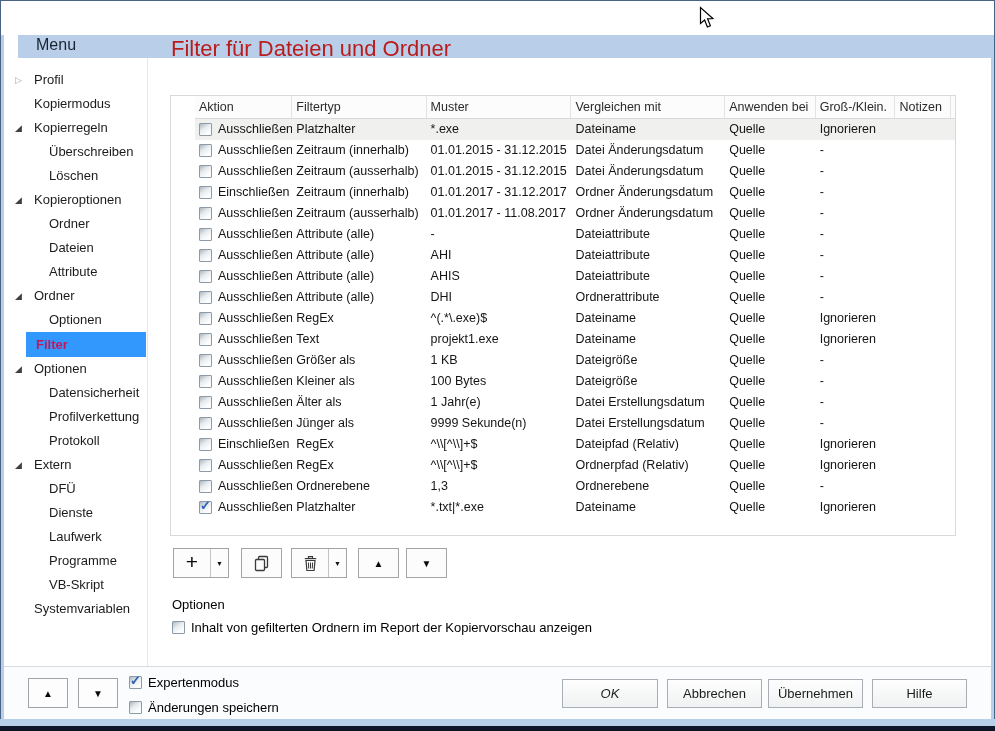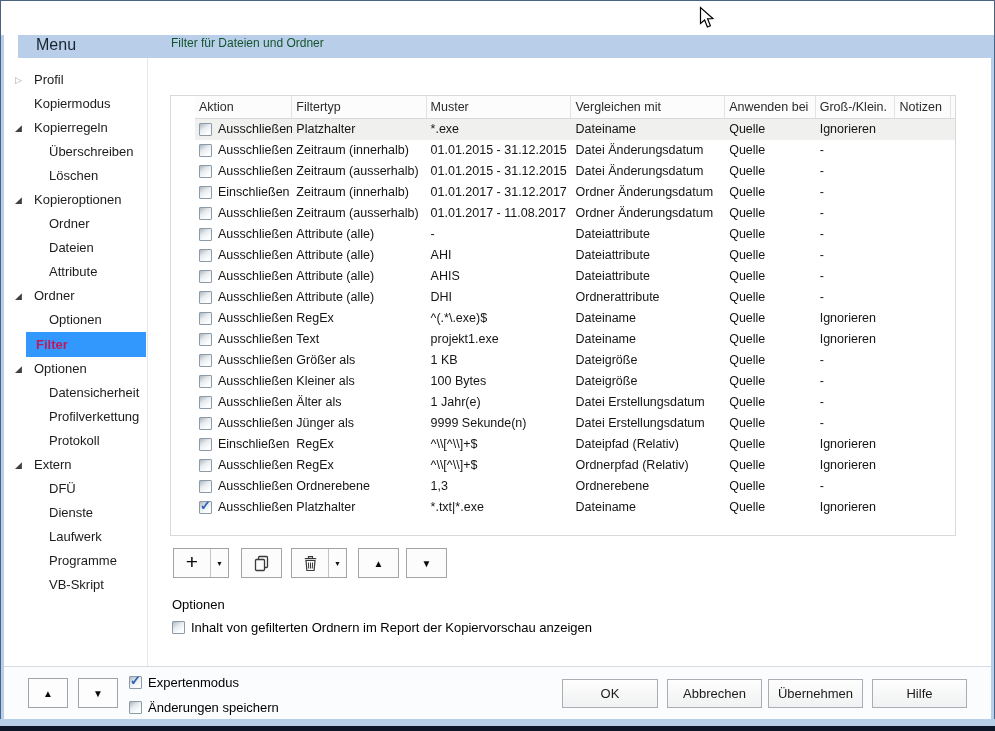--- a/index.html
+++ b/index.html
@@ -22,21 +22,21 @@
   .win-btn{position:absolute;top:12px;height:17px;border:1px solid #53677f;border-radius:3px;
     background:linear-gradient(#fcfdfe,#d3dde9 45%,#bccadb);box-sizing:border-box;
     display:flex;align-items:center;justify-content:center;}
   .btn-min{left:892px;width:26px;}
   .btn-max{left:921px;width:26px;}
   .btn-close{left:949px;width:29px;background:linear-gradient(#f0a492,#dd6248 45%,#c03920);}
   .min-glyph{width:9px;height:3px;background:#6f7780;border-radius:1px;margin-top:5px;}
   
   .header-band{position:absolute;top:35px;left:18px;right:1px;height:23px;background:#b9cfe9;}
   .menu-title{position:absolute;left:18px;top:1px;font-size:16px;color:#18242f;}
-  .page-title{position:absolute;left:153px;top:1px;font-size:12px;color:#14532d;}
+  .page-title{position:absolute;left:153px;top:1px;font-size:22px;color:#b91c1c;}
   
   .sidebar{position:absolute;left:3px;top:58px;width:145px;bottom:65px;background:#fff;
     border-right:1px solid #e4e7ea;box-sizing:border-box;padding-top:10px;}
   .nav-item{position:relative;height:24px;line-height:24px;font-size:13px;color:#1b1b1b;white-space:nowrap;}
   .nav-item .arrow{position:absolute;left:9px;top:0;width:13px;text-align:center;font-size:9px;line-height:24px;}
   .arrow.collapsed{color:#a6a6a6;}
   .arrow.expanded{color:#3f3f3f;}
   .nav-label{position:relative;z-index:1;display:inline-block;}
   .nav-item.lvl0 .nav-label{margin-left:31px;}
   .nav-item.lvl1 .nav-label{margin-left:46px;}
@@ -83,21 +83,21 @@
     border-top:1px solid #d4dbe2;box-sizing:content-box;z-index:5;}
   .fbtn{position:absolute;top:11px;width:40px;height:30px;box-sizing:border-box;border:1px solid #a3a3a3;
     background:#fdfdfd;display:flex;align-items:center;justify-content:center;}
   #f-up{left:27px;} #f-down{left:77px;}
   .fcheck{position:absolute;left:128px;display:flex;align-items:center;font-size:13px;color:#000;}
   .fcheck .cb{margin-right:6px;}
   #f-expert{top:8px;} #f-save{top:33px;justify-content:flex-end;}
   .dbtn{position:absolute;top:12px;height:29px;box-sizing:border-box;border:1px solid #a9aeb4;
     background:linear-gradient(#fefefe,#f0f1f2);font-size:13px;color:#1b1b1b;
     display:flex;align-items:center;justify-content:center;}
-  #btn-ok{left:561px;width:96px;} #btn-cancel{left:666px;width:95px;}
+  #btn-ok{left:561px;width:96px;font-style:italic;} #btn-cancel{left:666px;width:95px;}
   #btn-apply{left:767px;width:95px;} #btn-help{left:871px;width:95px;}
   .cursor{position:absolute;left:699px;top:6px;z-index:20;}
 </style>
 </head>
 <body>
 
 <div class="window">
 
 
   <div class="header-band">
@@ -121,20 +121,21 @@
       <div class="nav-item lvl0"><span class="arrow expanded">◢</span><span class="nav-label">Optionen</span></div>
       <div class="nav-item lvl1"><span class="nav-label">Datensicherheit</span></div>
       <div class="nav-item lvl1"><span class="nav-label">Profilverkettung</span></div>
       <div class="nav-item lvl1"><span class="nav-label">Protokoll</span></div>
       <div class="nav-item lvl0"><span class="arrow expanded">◢</span><span class="nav-label">Extern</span></div>
       <div class="nav-item lvl1"><span class="nav-label">DFÜ</span></div>
       <div class="nav-item lvl1"><span class="nav-label">Dienste</span></div>
       <div class="nav-item lvl1"><span class="nav-label">Laufwerk</span></div>
       <div class="nav-item lvl1"><span class="nav-label">Programme</span></div>
       <div class="nav-item lvl1"><span class="nav-label">VB-Skript</span></div>
+      <div class="nav-item lvl0"><span class="nav-label">Systemvariablen</span></div>
     </div>
 
   <div class="filter-table">
     <div class="thead">
         <div class="th c0">Aktion</div>
         <div class="th c1">Filtertyp</div>
         <div class="th c2">Muster</div>
         <div class="th c3">Vergleichen mit</div>
         <div class="th c4">Anwenden bei</div>
         <div class="th c5">Groß-/Klein.</div>

